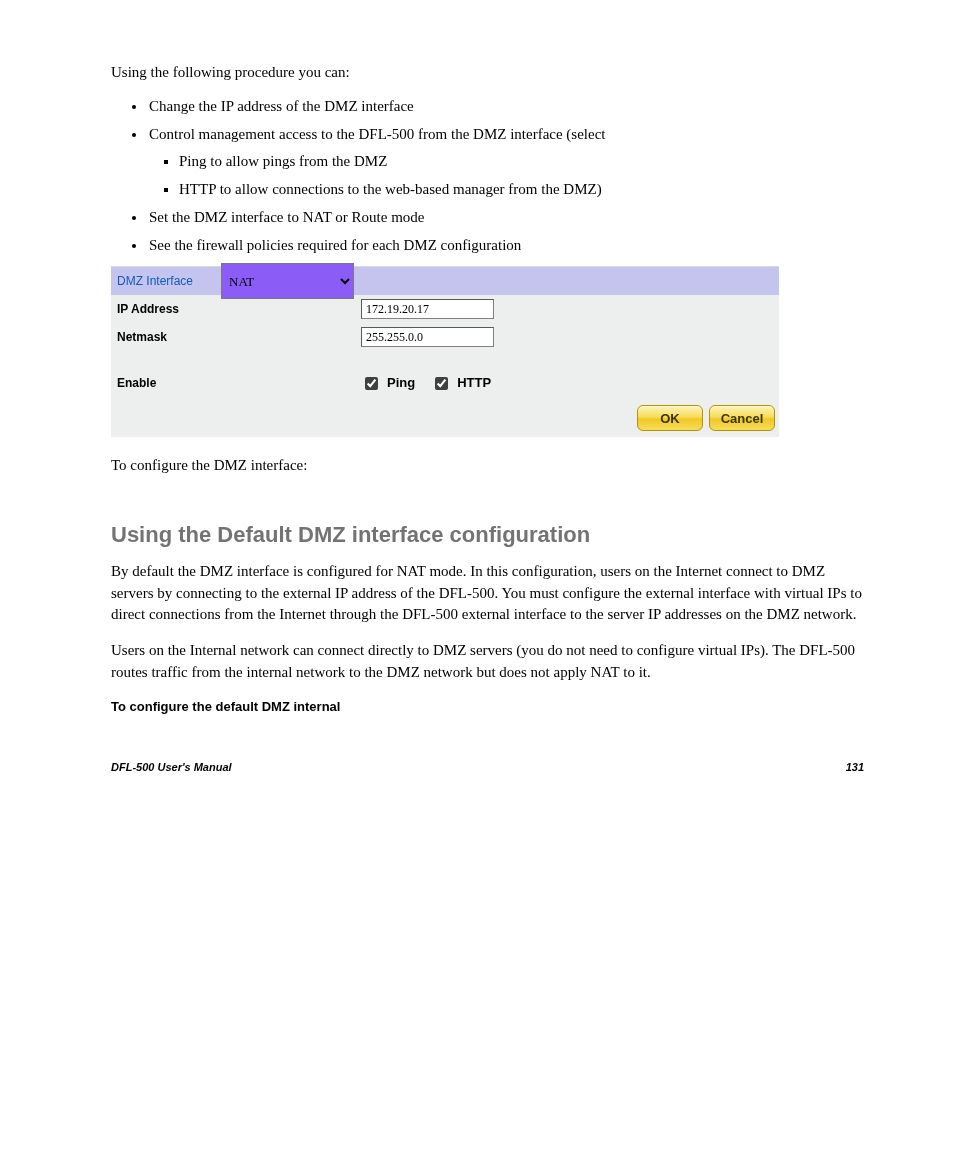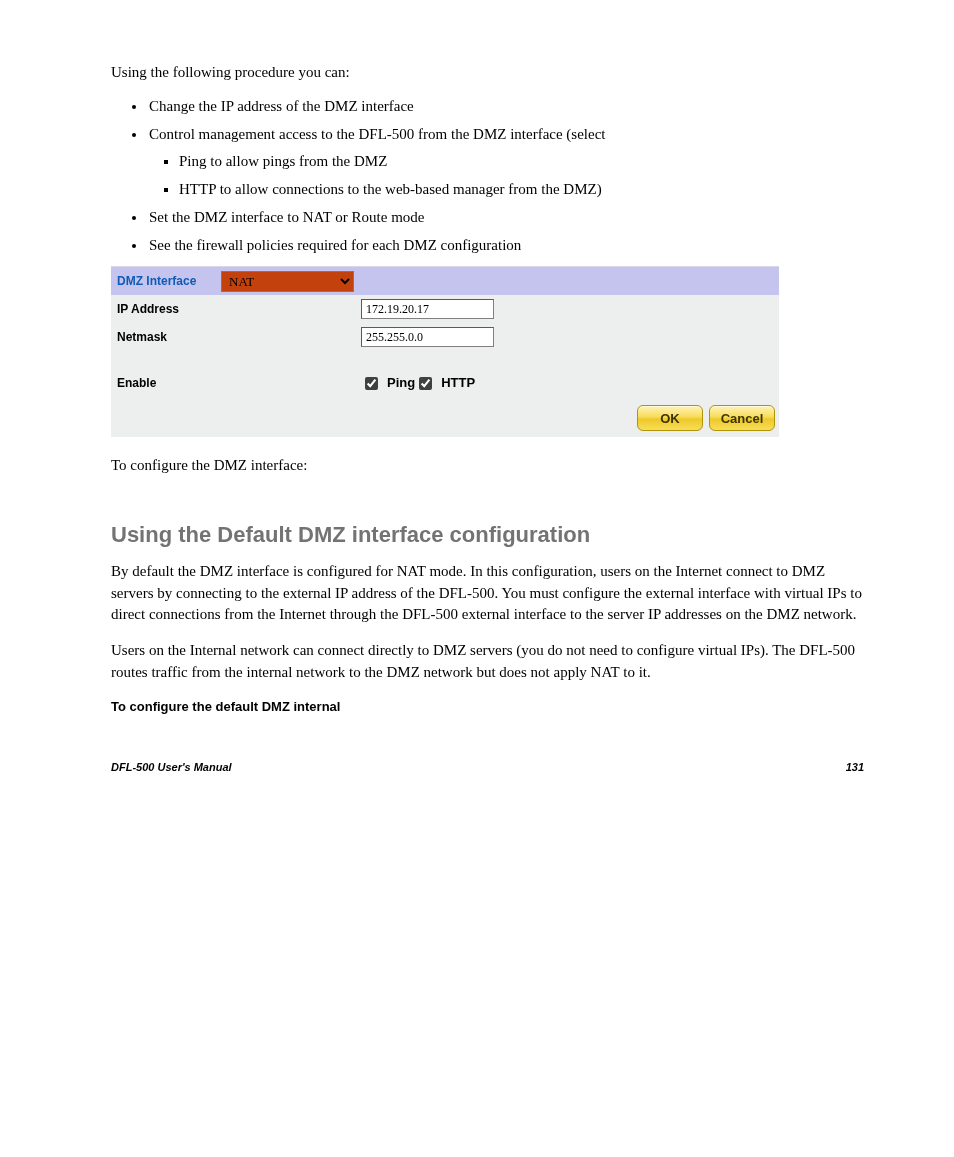--- a/index.html
+++ b/index.html
@@ -55,39 +55,39 @@
     height: 28px;
     display: flex;
     align-items: center;
     padding-left: 6px;
   }
   .row.header {
     background: #c4c4ef;
   }
   .row.header .lbl {
     color: #0f5bb5;
-    font-weight: bold;
+    font-weight: normal;
   }
   .lbl {
     color: #000;
     font-weight: bold;
     width: 104px;
     flex: 0 0 104px;
     font-size: 12px;
   }
   .selwrap {
     display: inline-block;
     margin-left: 0;
   }
   select.nat {
     font-family: "Times New Roman", serif;
     font-size: 13px;
-    height: 21px;
+    height: 36px;
     width: 133px;
-    background: #c2410c;
+    background: #8b5cf6;
     border: 1px solid #7a7a7a;
     padding-left: 3px;
   }
   .row.body {
     background: #edeeee;
   }
   .col2 {
     padding-left: 140px;
   }
   input.txt {
@@ -109,21 +109,21 @@
     display: inline-flex;
     align-items: center;
     gap: 6px;
     font-weight: bold;
     font-size: 13px;
   }
   .chkpair input[type=checkbox] {
     width: 13px; height: 13px;
     accent-color: #404040;
   }
-  .chkpair + .chkpair { margin-left: 0; }
+  .chkpair + .chkpair { margin-left: 16px; }
   .chk2 { margin-left: 130px; }
   .btnrow {
     height: 40px;
     display: flex;
     justify-content: flex-end;
     align-items: center;
     gap: 6px;
     padding-right: 4px;
     background: #edeeee;
     padding-top: 6px;

